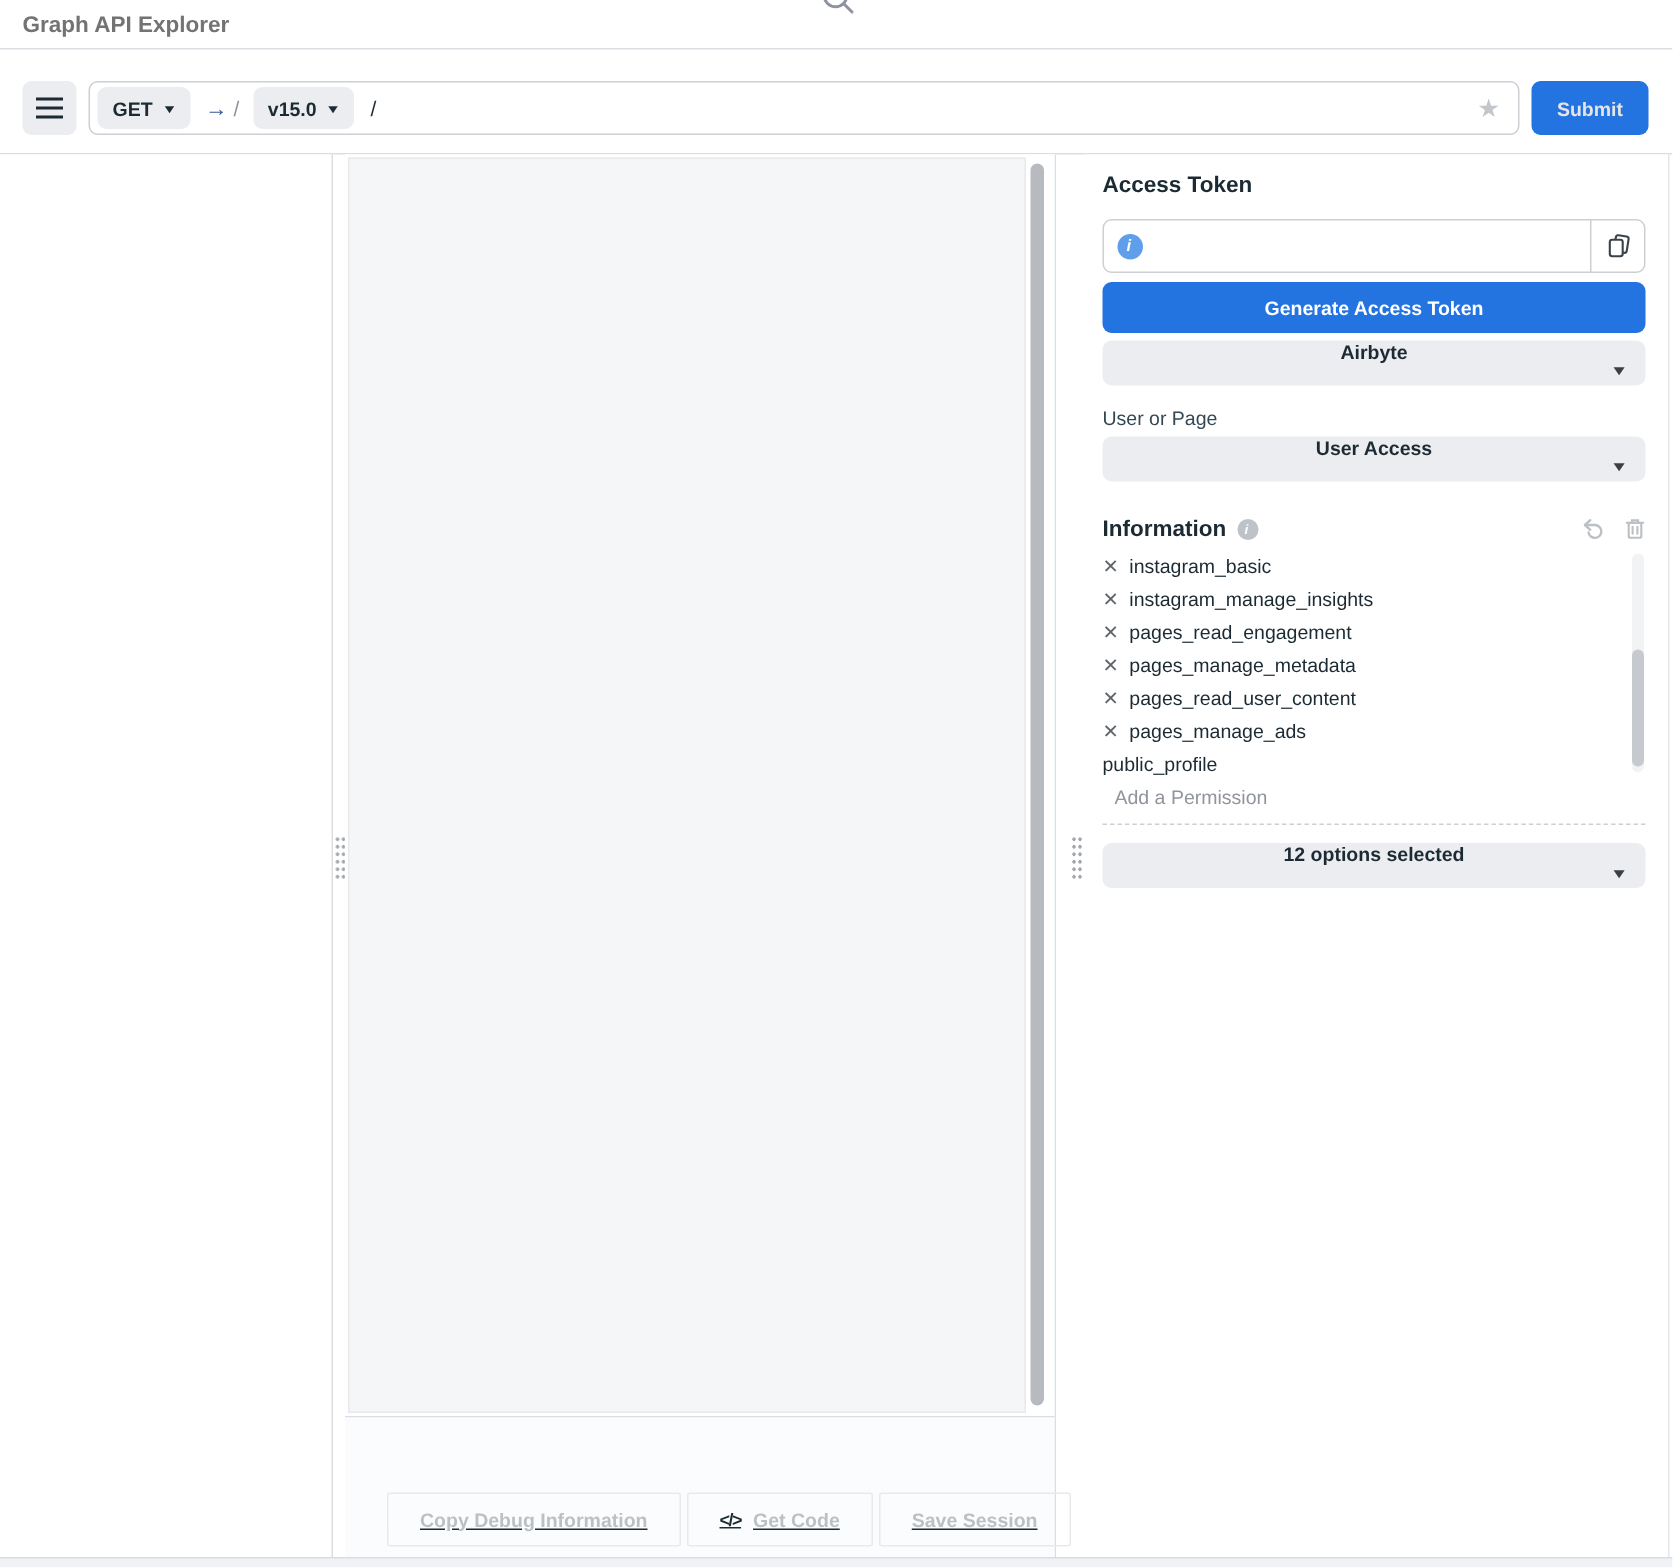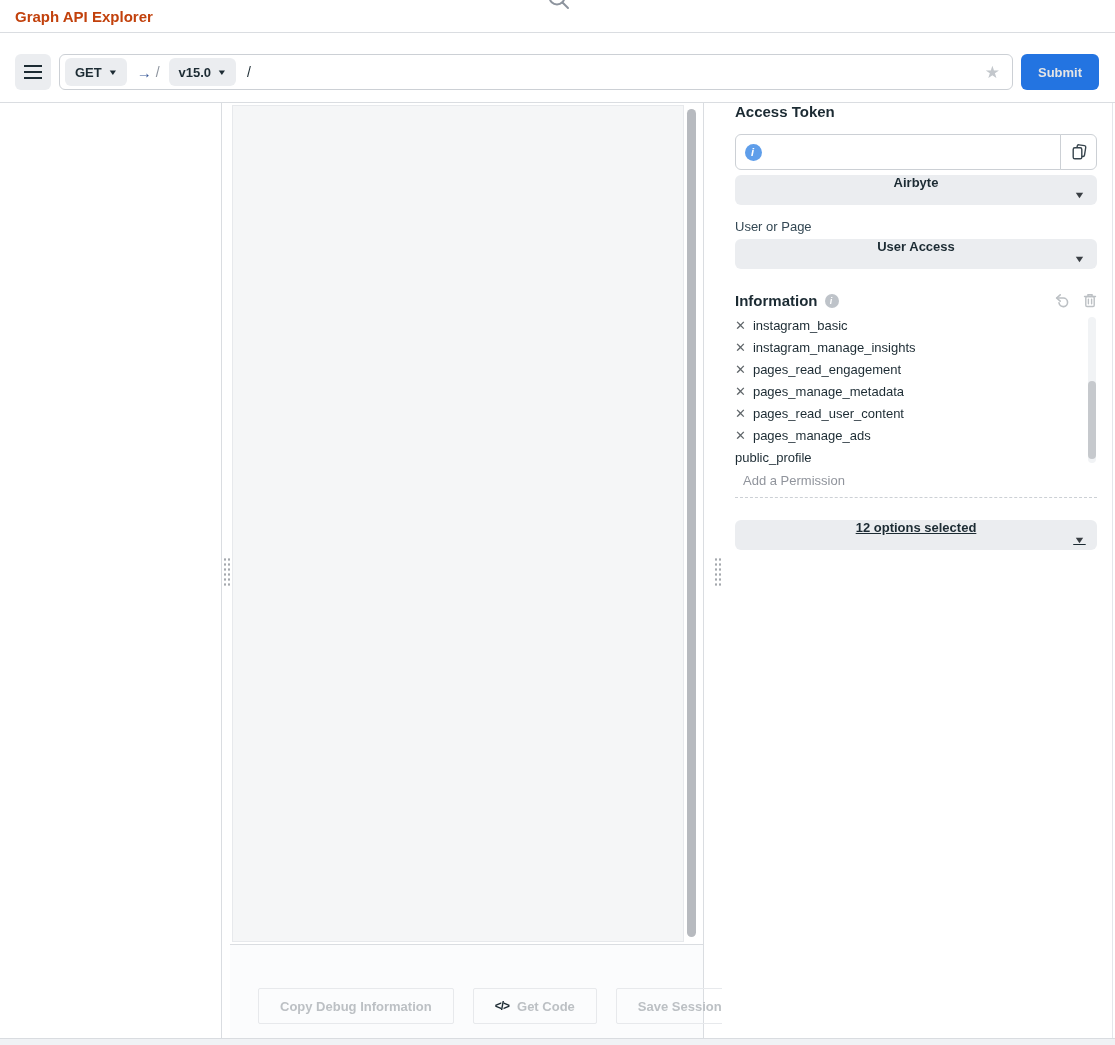--- a/index.html
+++ b/index.html
@@ -5,21 +5,21 @@
   * { margin:0; padding:0; box-sizing:border-box; }
   html,body { background:#fff; }
   body {
     width:1115px; height:1045px; position:relative; overflow:hidden;
     font-family:"Liberation Sans","DejaVu Sans",sans-serif;
     color:#1c2b33; -webkit-font-smoothing:antialiased;
   }
   
   .app-header { position:absolute; left:0; top:0; width:1115px; height:33px;
     border-bottom:1px solid #dadde1; background:#fff; z-index:5; }
-  .app-title { position:absolute; left:15px; top:8px; font-size:15px; font-weight:700; color:#c2410c; }
+  .app-title { position:absolute; left:15px; top:8px; font-size:15px; font-weight:700; color:#737373; }
   .search-partial { position:absolute; left:546px; top:-14px; width:26px; height:26px; overflow:visible; }
   
   .toolbar { position:absolute; left:0; top:34px; width:1115px; height:69px;
     border-bottom:1px solid #dadde1; background:#fff; }
   .hamburger-btn { position:absolute; left:15px; top:20px; width:36px; height:36px;
     background:#ebedf0; border:none; border-radius:6px; cursor:pointer;
     display:flex; flex-direction:column; justify-content:center; align-items:center; gap:4px; }
   .hamburger-btn span { display:block; width:18px; height:2px; background:#1c2b33; }
   .request-bar { position:absolute; left:59px; top:20px; width:954px; height:36px;
     border:1px solid #ccd0d5; border-radius:6px; background:#fff;
@@ -49,29 +49,29 @@
   .right-gutter { left:714px; top:454px; }
   .middle-panel { position:absolute; left:230px; top:0; width:474px; height:100%;
     border-right:1px solid #dadde1; background:#fff; }
   .response-area { position:absolute; left:0; top:0; right:0; height:842px;
     border-bottom:1px solid #dadde1; background:#fff; }
   .response-canvas { position:absolute; left:2px; top:2px; width:452px; bottom:2px;
     background:#f5f6f7; border:1px solid #e7e9ec; }
   .mid-scroll-thumb { position:absolute; left:457px; top:6px; width:9px; height:828px;
     background:#b7babf; border-radius:5px; cursor:pointer; }
   .middle-footer { position:absolute; left:0; top:842px; right:0; bottom:0;
-    background:#fbfcfd; display:flex; align-items:flex-start; padding:43px 0 0 28px; gap:19px; }
+    background:#fbfcfd; display:flex; align-items:center; padding:43px 0 0 28px; gap:4px;text-decoration:underline; }
   .footer-btn { height:36px; padding:0 21px; border:1px solid #e7e9ec; border-radius:2px;
     background:transparent; font-family:inherit; font-size:13px; font-weight:700;
     color:#bcc0c4; display:inline-flex; align-items:center; gap:8px; cursor:pointer; white-space:nowrap; }
   .code-glyph { color:#1c2b33; font-size:12px; font-weight:700; letter-spacing:-1px; }
   
   .right-panel { position:absolute; left:722px; top:0; width:391px; height:100%;
     background:#fff; border-right:1px solid #e4e6eb; padding:0 15px 0 13px; }
-  .section-title { font-size:15px; font-weight:700; color:#1c2b33; }
+  .section-title { margin-top:12px; font-size:15px; font-weight:700; color:#1c2b33; }
   .token-row { margin-top:14px; display:flex; height:36px; }
   .token-input-wrap { flex:1; border:1px solid #ccd0d5; border-radius:6px 0 0 6px;
     display:flex; align-items:center; padding-left:9px; background:#fff; }
   .info-badge { width:17px; height:17px; border-radius:50%; background:#5f9eea; color:#fff;
     font-size:11px; font-weight:700; font-style:italic; display:flex; align-items:center;
     justify-content:center; flex:0 0 auto; cursor:pointer; padding-right:2px; }
   .token-input { flex:1; border:none; outline:none; height:100%; margin-left:8px;
     font-family:inherit; font-size:13px; color:#1c2b33; background:transparent; min-width:0; }
   .copy-btn { width:37px; border:1px solid #ccd0d5; border-left:1px solid #ccd0d5;
     margin-left:-1px; border-radius:0 6px 6px 0; background:#fff; cursor:pointer;
@@ -96,21 +96,21 @@
   .perm-x { color:#5f6569; font-size:13px; margin-right:7px; cursor:pointer; line-height:1; }
   .perm-scroll-track { position:absolute; right:1px; top:0; width:8px; height:146px;
     background:#f1f3f5; border-radius:4px; }
   .perm-scroll-thumb { position:absolute; right:1px; top:64px; width:8px; height:78px;
     background:#c6c9cd; border-radius:4px; cursor:pointer; }
   .add-permission { margin-top:6px; padding-left:8px; }
   .add-permission input { border:none; outline:none; width:100%; font-family:inherit;
     font-size:13px; color:#1c2b33; background:transparent; }
   .add-permission input::placeholder { color:#90949c; opacity:1; }
   .dashed-divider { margin-top:8px; border-top:1px dashed #ccd0d5; }
-  .options-select { margin-top:22px;text-decoration:underline; }
+  .options-select { margin-top:12px; }
   
   .bottom-strip { position:absolute; left:0; top:1038px; width:1115px; height:7px;
     background:#f0f2f5; border-top:1px solid #d9dce0; }
   svg { display:block; }
 </style>
 </head>
 <body>
 
 <header class="app-header">
   <div class="app-title">Graph API Explorer</div>
@@ -181,20 +181,21 @@
         <input class="token-input" type="text" value="" style="">
       </div>
       <button class="copy-btn">
         <svg width="18" height="18" viewBox="0 0 18 18">
           <rect x="6.6" y="2.2" width="8.6" height="11" rx="1.6" fill="#fff" stroke="#37444d" stroke-width="1.4" transform="rotate(9 11 7.5)"></rect>
           <rect x="3.2" y="4.8" width="8.6" height="11" rx="1.6" fill="#fff" stroke="#37444d" stroke-width="1.4"></rect>
         </svg>
       </button>
     </div>
 
+    <button class="generate-btn">Generate Access Token</button>
 
     <div class="select-box">
       <span>Airbyte</span>
       <span class="caret">▼</span>
     </div>
 
     <div class="field-label">User or Page</div>
     <div class="select-box">
       <span>User Access</span>
       <span class="caret">▼</span>

